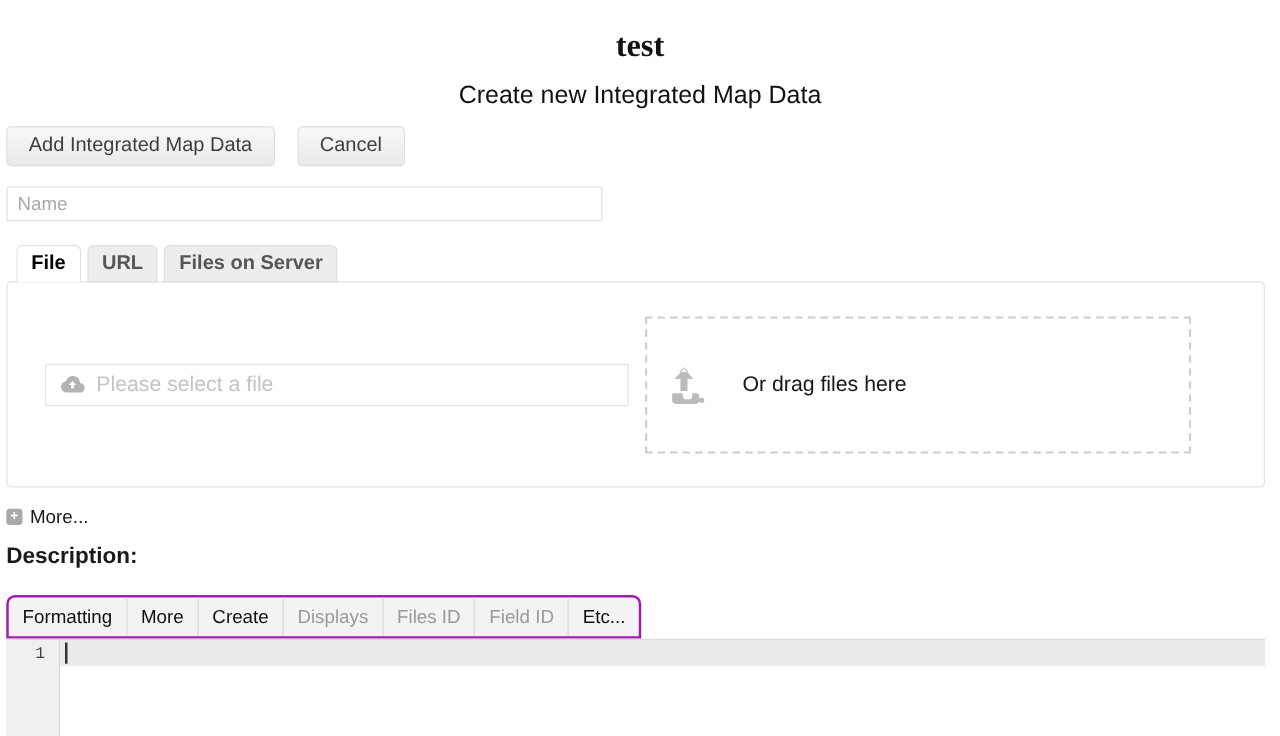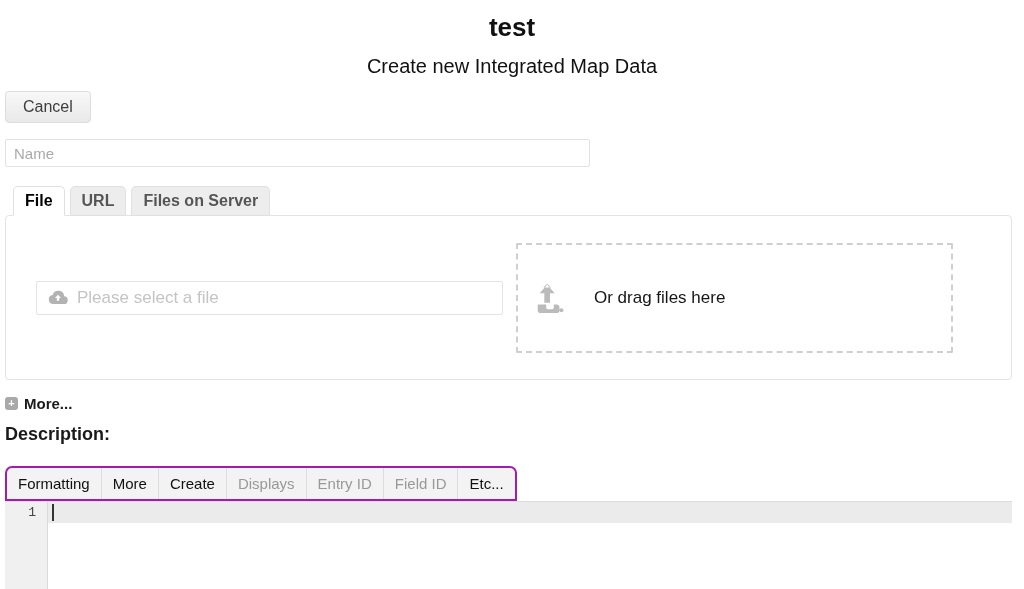--- a/index.html
+++ b/index.html
@@ -5,26 +5,27 @@
   * { box-sizing: border-box; margin: 0; padding: 0; }
   html, body {
     width: 1024px; height: 589px;
     background: #fff;
     font-family: "Liberation Sans", sans-serif;
     color: #1a1a1a;
     overflow: hidden;
   }
   
   .page-title {
-    margin-top: 12px;
+    margin-top: 22px;
     text-align: center;
     font-size: 26px;
     line-height: 30px;
     font-weight: 700;
     color: #111;
+    font-family: Liberation Serif, serif;
   }
   .page-subtitle {
     margin-top: 12px;
     text-align: center;
     font-size: 20px;
     line-height: 24px;
     font-weight: 400;
     color: #111;
   }
   
@@ -36,21 +37,21 @@
     color: #3d3d3d;
     background: linear-gradient(#f8f8f8, #e9e9e9);
     border: 1px solid #ddd;
     border-radius: 4px;
     cursor: pointer;
     font-family: "Liberation Sans", sans-serif;
   }
   
   .name-row { margin: 16px 12px 0 5px; }
   .name-input {
-    width: 585px; height: 28px;
+    width: 477px; height: 28px;
     border: 1px solid #e2e2e2;
     border-radius: 2px;
     padding: 0 8px;
     font-size: 15px;
     color: #333;
     font-family: "Liberation Sans", sans-serif;
     outline: none;
   }
   .name-input::placeholder { color: #a9a9a9; }
   
@@ -122,21 +123,21 @@
     width: 13px; height: 13px;
     background: #a9a9a9;
     border-radius: 3px;
     color: #fff;
     font-size: 11px;
     font-weight: 700;
     line-height: 13px;
     text-align: center;
     display: inline-block;
   }
-  .more-label { font-size: 15px; font-weight: 700; color: #1a1a1a; }
+  .more-label { font-size: 15px; font-weight: 400; color: #1a1a1a; }
   .desc-label {
     margin: 12px 12px 0 5px;
     font-size: 18px;
     font-weight: 700;
     color: #1a1a1a;
   }
   
   .desc-tabs-wrap { margin: 21px 12px 0 5px; }
   .desc-tabs {
     display: inline-flex;
@@ -192,20 +193,21 @@
     background: #333;
   }
 </style>
 </head>
 <body>
 
 <h1 class="page-title">test</h1>
 <h2 class="page-subtitle">Create new Integrated Map Data</h2>
 
 <div class="toolbar">
+  <button class="btn">Add Integrated Map Data</button>
   <button class="btn">Cancel</button>
 </div>
 
 <div class="name-row">
   <input class="name-input" type="text" placeholder="Name" style="">
 </div>
 
 <div class="src-tabs">
   <div class="src-tab active">File</div>
   <div class="src-tab inactive">URL</div>
@@ -236,21 +238,21 @@
 </div>
 
 <div class="desc-label">Description:</div>
 
 <div class="desc-tabs-wrap">
   <div class="desc-tabs">
     <span class="desc-tab on">Formatting</span>
     <span class="desc-tab on">More</span>
     <span class="desc-tab on">Create</span>
     <span class="desc-tab off">Displays</span>
-    <span class="desc-tab off">Entry ID</span>
+    <span class="desc-tab off">Files ID</span>
     <span class="desc-tab off">Field ID</span>
     <span class="desc-tab on">Etc...</span>
   </div>
 </div>
 
 <div class="editor">
   <div class="active-line"></div>
   <div class="gutter">
     <span class="line-no">1</span>
   </div>

